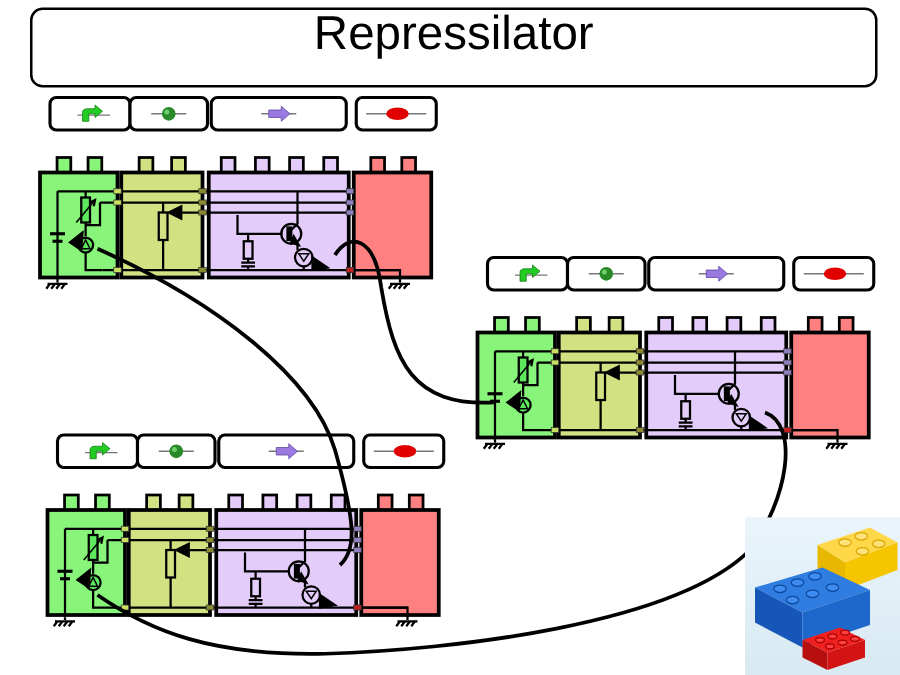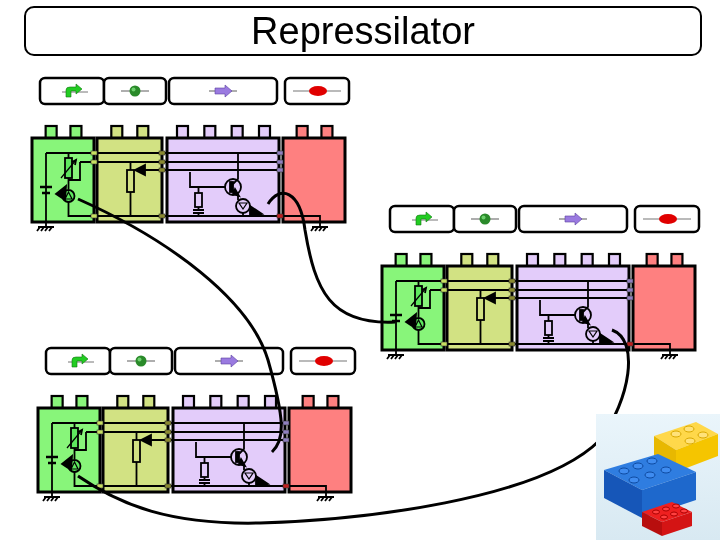--- a/index.html
+++ b/index.html
@@ -1,20 +1,20 @@
 <!DOCTYPE html>
 <html><head>
 <meta charset="utf-8">
 <style>
   html, body { margin:0; padding:0; background:#ffffff; }
   body { width:720px; height:540px; position:relative; overflow:hidden; font-family:"Liberation Sans", sans-serif; }
   .title-box {
-    position:absolute; left:24px; top:6px; width:678px; height:50px;
+    position:absolute; left:24px; top:6px; width:678px; height:64px;
     border:2.5px solid #000; border-radius:10px; box-sizing:border-box;
-    display:flex; align-items:center; justify-content:center;
+    display:flex; align-items:flex-start; justify-content:center;
   }
   .title-text { font-family:"Liberation Sans", sans-serif; font-size:38px; color:#000; line-height:1; }
   svg#diagram { position:absolute; left:0; top:0; }
   .photo { position:absolute; left:596px; top:414px; width:124px; height:126px; background:#e6f2f8; overflow:hidden; }
 </style>
 </head>
 <body>
 
 <div class="title-box">
   <span class="title-text">Repressilator</span>

